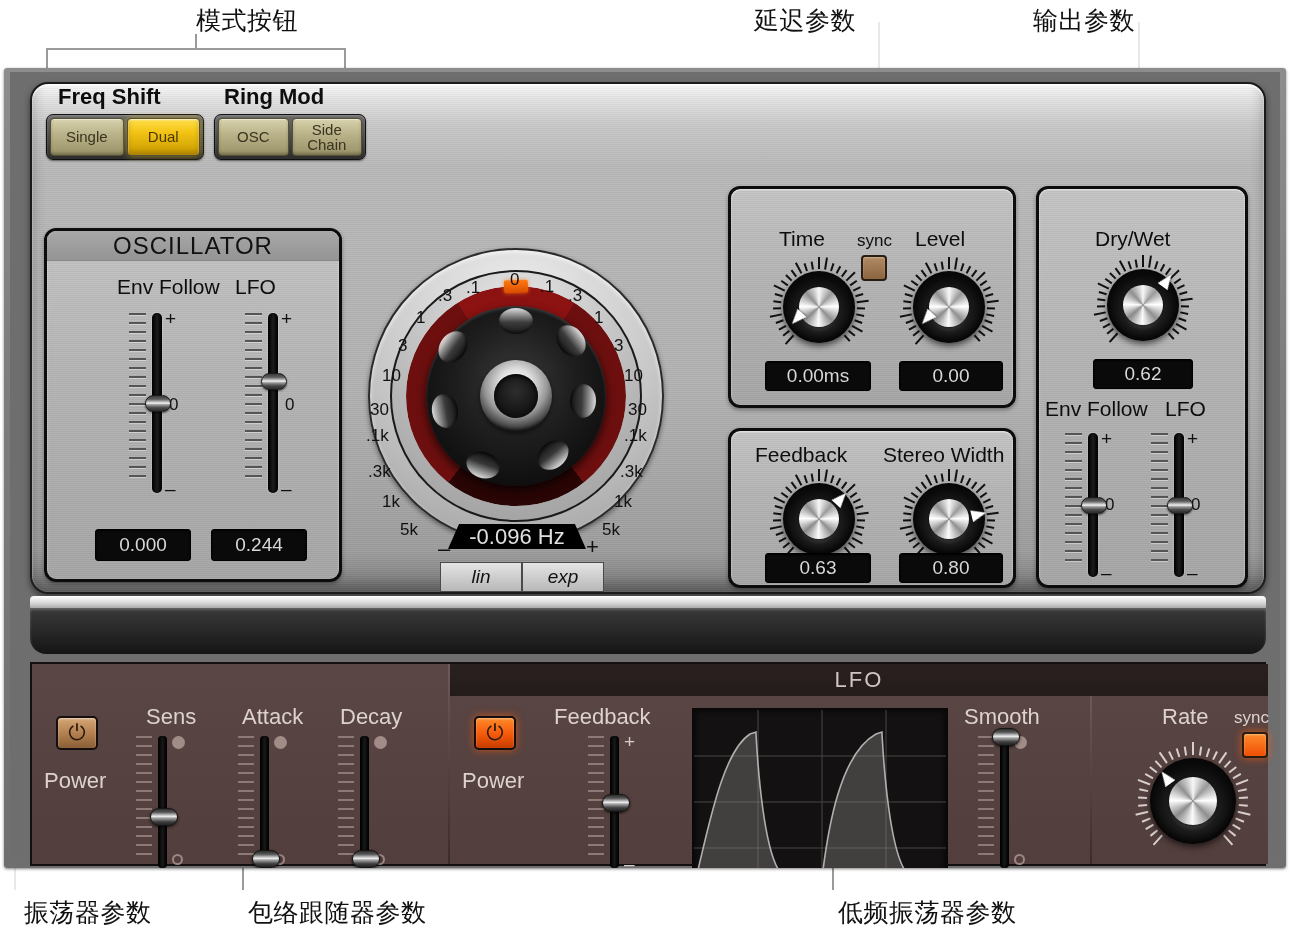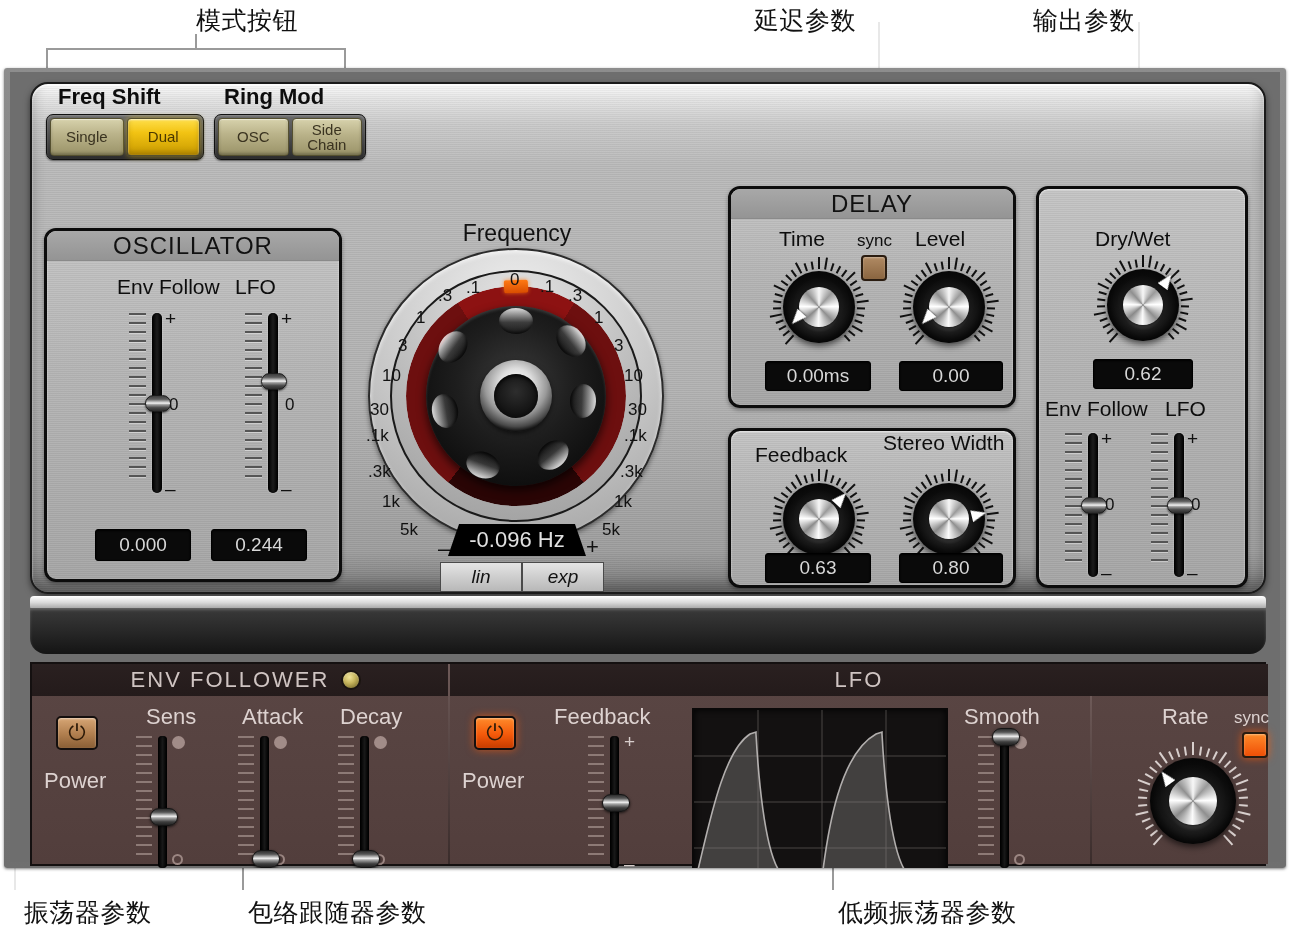--- a/index.html
+++ b/index.html
@@ -250,21 +250,21 @@
   .freq-title {
     position:absolute; left:0; top:0; width:310px; text-align:center;
     font-size:23px; color:#111;
     font-family:"Liberation Sans",sans-serif;
   }
   .scale-num {
     position:absolute; font-size:17px; color:#111; white-space:nowrap;
     font-family:"Liberation Sans",sans-serif;
   }
   .freq-readout {
-    position:absolute; left:86px; top:304px; width:138px; height:32px;
+    position:absolute; left:86px; top:304px; width:138px; height:25px;
     background:#000; color:#e0e0e0; font-size:22px;
     display:flex; align-items:center; justify-content:center;
     clip-path: polygon(8% 0, 92% 0, 100% 100%, 0 100%);
   }
   .linexp {
     position:absolute; top:342px; height:30px; width:82px;
     background:linear-gradient(180deg,#e4e4e4,#b8b8b8);
     border:1px solid #4a4a4a;
     font-size:19px; color:#111;
     display:flex; align-items:center; justify-content:center;
@@ -458,21 +458,20 @@
         <div class="vsl-track"></div>
         <div class="vsl-plus" style="top:-4px;">+</div>
         <div class="vsl-zero" style="top:82px;">0</div>
         <div class="vsl-minus" style="top:166px;">–</div>
         <div class="vsl-knob" style="top:60px;"></div>
       </div>
       <div class="readout" style="left:164px; top:298px; width:96px; height:32px;">0.244</div>
     </div>
 
     <div id="freq-assembly">
-      <div class="freq-title">Frequency</div>
       <div class="freq-outer-ring"></div>
       <div class="freq-scale-ring"></div>
       <div class="freq-red-arc"></div>
       <div class="freq-orange-mark"></div>
       <div class="freq-knob-core">
         <div class="freq-dimple" style="left:73px; top:2px;"></div>
         <div class="freq-dimple" style="left:128px; top:22px; transform:rotate(52deg);"></div>
         <div class="freq-dimple" style="left:140px; top:82px; transform:rotate(92deg);"></div>
         <div class="freq-dimple" style="left:110px; top:136px; transform:rotate(140deg);"></div>
         <div class="freq-dimple" style="left:40px; top:146px; transform:rotate(200deg);"></div>
@@ -508,21 +507,20 @@
 
       <span class="scale-num" style="left:76px; top:316px; font-size:22px;">–</span>
       <span class="scale-num" style="left:224px; top:314px; font-size:22px;">+</span>
 
       <div class="freq-readout">-0.096 Hz</div>
       <div class="linexp" style="left:78px;">lin</div>
       <div class="linexp" style="left:160px;">exp</div>
     </div>
 
     <div class="panel" style="left:718px; top:114px; width:288px; height:222px;">
-      <div class="panel-title">DELAY</div>
       <div class="plabel" style="left:48px; top:38px;">Time</div>
       <div class="plabel sm" style="left:126px; top:42px;">sync</div>
       <div class="plabel" style="left:184px; top:38px;">Level</div>
       <div class="syncled off" style="left:130px; top:66px;"></div>
 
       <div class="knob-wrap" style="left:42px; top:72px; width:92px; height:92px;">
         <div class="tickring" id="tick-delay-time">
               <i style="height: 12px; transform: translate(-50%, 0px) rotate(42deg) translateY(38px);"></i>
               <i style="height: 8px; transform: translate(-50%, 0px) rotate(51.2deg) translateY(38px);"></i>
               <i style="height: 8px; transform: translate(-50%, 0px) rotate(60.4deg) translateY(38px);"></i>
@@ -597,21 +595,21 @@
             </div>
         <div class="knob-body" style="left:10px; top:10px; width:72px; height:72px;"></div>
         <div class="knob-cap" style="left:26px; top:26px; width:40px; height:40px;"></div>
         <div class="knob-pointer" style="left:18px; top:50px; transform:rotate(-138deg);"></div>
       </div>
       <div class="readout" style="left:168px; top:172px; width:104px; height:30px;">0.00</div>
     </div>
 
     <div class="panel" style="left:718px; top:356px; width:288px; height:160px;">
       <div class="plabel" style="left:24px; top:12px;">Feedback</div>
-      <div class="plabel" style="left:152px; top:0;text-align:center;">Stereo Width</div>
+      <div class="plabel" style="left:152px; top:12px;text-align:center;">Stereo Width</div>
 
       <div class="knob-wrap" style="left:42px; top:42px; width:92px; height:92px;">
         <div class="tickring" id="tick-feedback">
               <i style="height: 12px; transform: translate(-50%, 0px) rotate(42deg) translateY(38px);"></i>
               <i style="height: 8px; transform: translate(-50%, 0px) rotate(51.2deg) translateY(38px);"></i>
               <i style="height: 8px; transform: translate(-50%, 0px) rotate(60.4deg) translateY(38px);"></i>
               <i style="height: 8px; transform: translate(-50%, 0px) rotate(69.6deg) translateY(38px);"></i>
               <i style="height: 12px; transform: translate(-50%, 0px) rotate(78.8deg) translateY(38px);"></i>
               <i style="height: 8px; transform: translate(-50%, 0px) rotate(88deg) translateY(38px);"></i>
               <i style="height: 8px; transform: translate(-50%, 0px) rotate(97.2deg) translateY(38px);"></i>
@@ -782,24 +780,20 @@
         <div class="vsl-zero" style="top:62px;">0</div>
         <div class="vsl-minus" style="top:130px;">–</div>
         <div class="vsl-knob" style="top:64px;"></div>
       </div>
       <div class="readout" style="left:94px; top:398px; width:92px; height:30px;">0.00</div>
     </div>
 
     <div class="darkwrap">
 
       <div class="darkpanel" style="left:0; width:416px;">
-        <div class="dark-header">
-          <span>ENV FOLLOWER</span>
-          <span class="led" style="position:relative; left:12px; top:0;"></span>
-        </div>
         <div class="powerbtn tan" style="left:24px; top:52px;">
           <span class="powerglyph">⏻</span>
         </div>
         <div class="dlabel" style="left:12px; top:104px;">Power</div>
 
         <div class="dlabel" style="left:114px; top:40px;">Sens</div>
         <div class="dslider" style="left:104px; top:72px; height:132px;">
           <div class="dsl-ticks">
                 <i></i>
                 <i></i>

